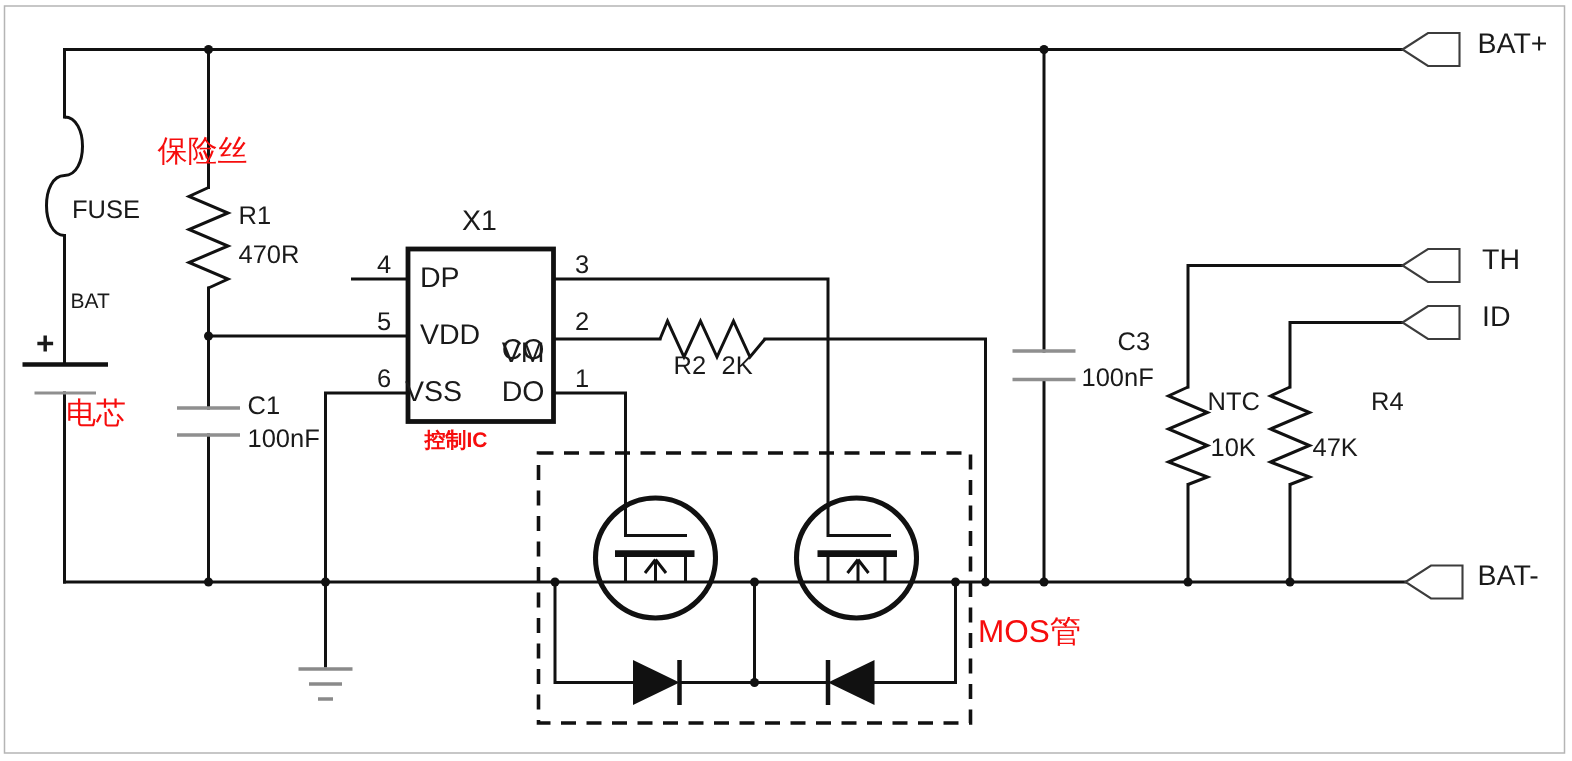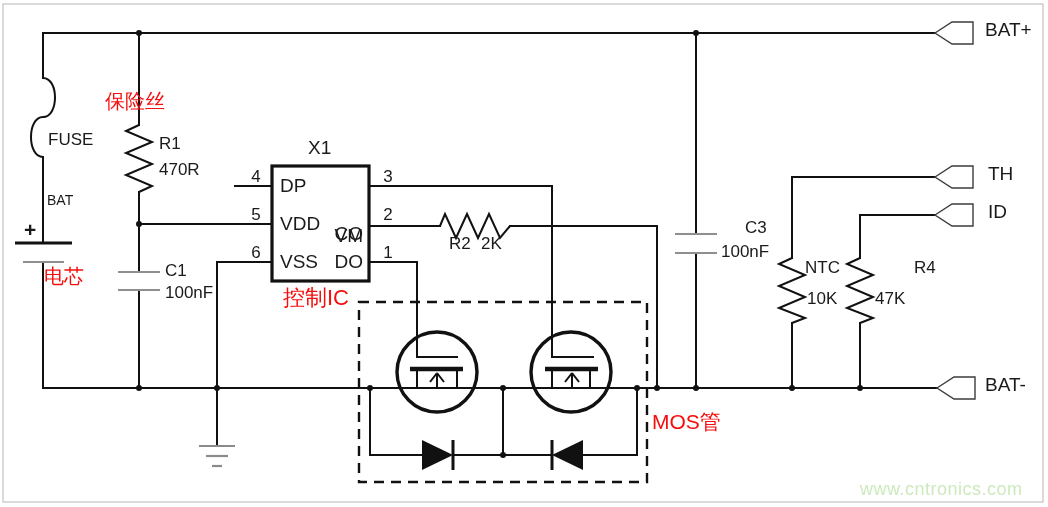--- a/index.html
+++ b/index.html
@@ -28,25 +28,25 @@
   .l-c1v{left:165px;top:284px;}
   .l-x1{left:308px;top:138px;font-size:19px;}
   .l-p4{left:247px;top:168px;}
   .l-p5{left:247px;top:206px;}
   .l-p6{left:247px;top:244px;}
   .l-p3{left:379px;top:168px;}
   .l-p2{left:379px;top:206px;}
   .l-p1{left:379px;top:244px;}
   .l-dp{left:280px;top:176px;}
   .l-vdd{left:280px;top:214px;}
-  .l-vss{left:280px;top:252px;}
+  .l-vss{left:270px;top:252px;}
   .l-co{left:322px;top:176px;margin-top:48px;}
   .l-vm{left:322px;top:214px;margin-top:12px;}
   .l-do{left:322px;top:252px;}
-  .l-ctrl{left:283px;top:286px;font-size:22px;}
+  .l-ctrl{left:283px;top:286px;font-size:14px;font-weight:bold;}
   .l-r2{left:449px;top:235px;}
   .l-r2v{left:481px;top:235px;}
   .l-c3{left:721px;top:219px;margin-left:24px;}
   .l-c3v{left:721px;top:243px;}
   .l-ntc{left:805px;top:259px;}
   .l-ntcv{left:807px;top:290px;}
   .l-r4{left:878px;top:259px;margin-left:36px;}
   .l-r4v{left:875px;top:290px;}
   .l-mos{left:652px;top:411px;font-size:21px;}
   .l-batp{left:985px;top:20px;}
@@ -189,14 +189,13 @@
   <div class="lbl l-ntcv">10K</div>
   <div class="lbl l-r4">R4</div>
   <div class="lbl l-r4v">47K</div>
   <div class="lbl red l-mos">MOS管</div>
 
   <div class="lbl port l-batp">BAT+</div>
   <div class="lbl port l-th">TH</div>
   <div class="lbl port l-id">ID</div>
   <div class="lbl port l-batm">BAT-</div>
 
-  <div class="lbl l-wm">www.cntronics.com</div>
 </div>
 
 </body></html>

